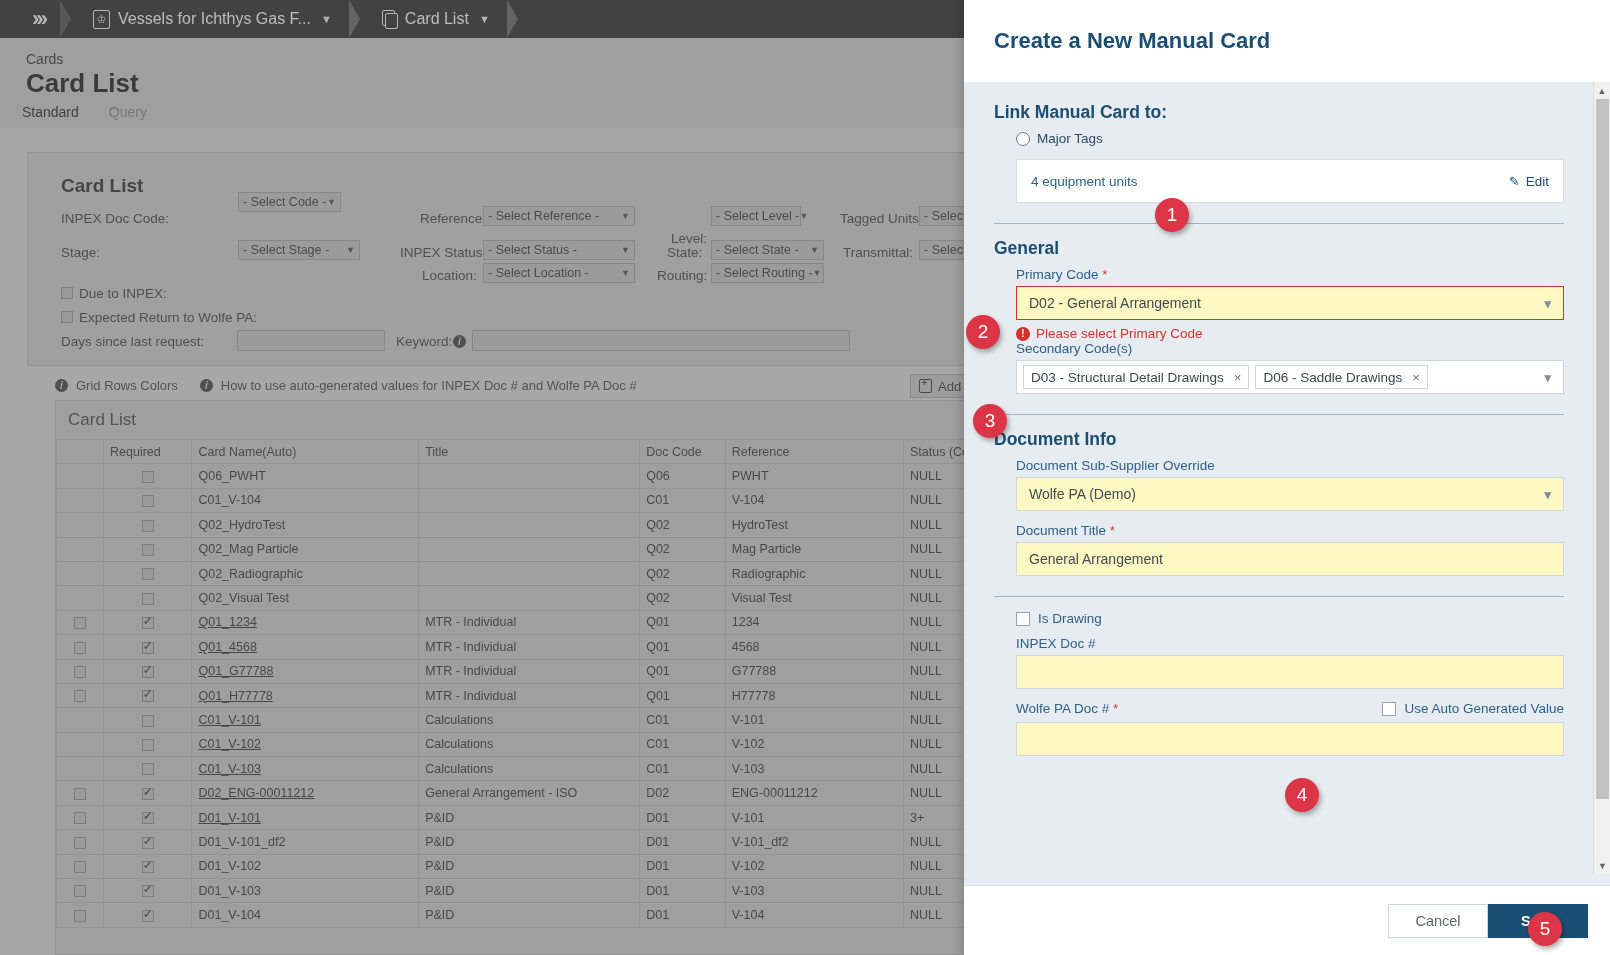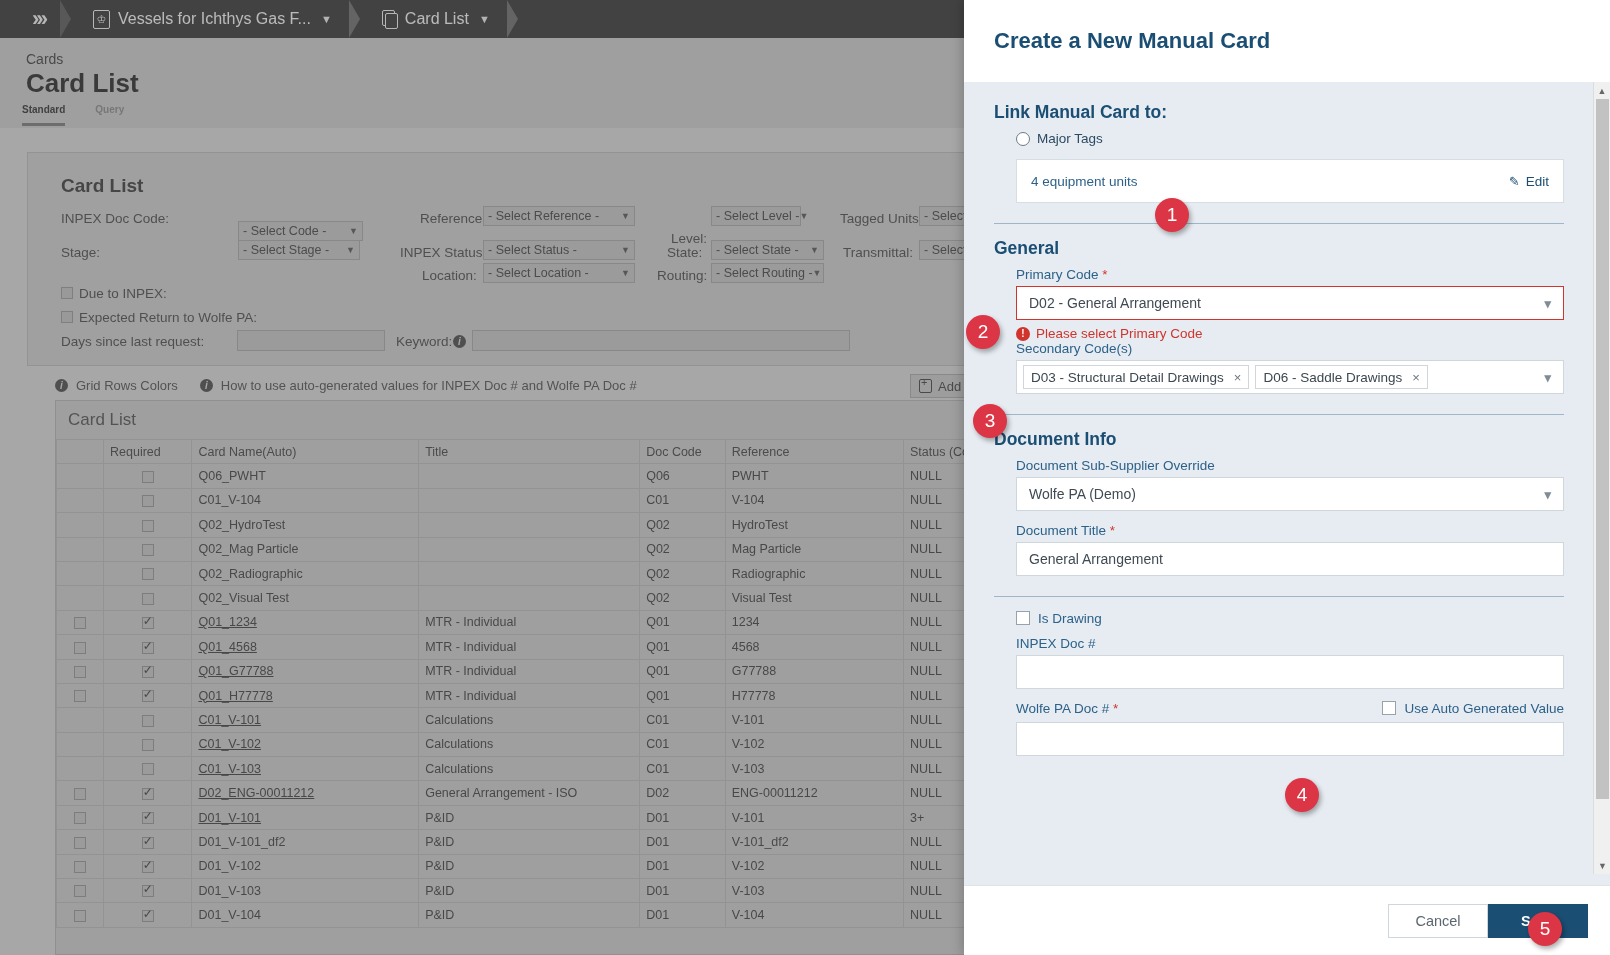--- a/index.html
+++ b/index.html
@@ -57,21 +57,21 @@
   .doc-icon::after { left: 3px; top: 3px; width: 11px; height: 14px; background: #1d4560; }
 
   
   #pagehead {
     position: absolute; top: 38px; left: 0; width: 1610px; height: 90px;
     background: #b9bcbf;
   }
   #eyebrow { position: absolute; left: 26px; top: 13px; font-size: 14px; color: #3a4a57; }
   #pagetitle { position: absolute; left: 26px; top: 30px; font-size: 26px; color: #243746; font-weight: bold; }
   .tabrow { position: absolute; left: 22px; top: 66px; display: flex; gap: 30px; }
-  .tab { font-size: 10px; color: #7c8791; padding-bottom: 8px; font-weight: bold; }
+  .tab { font-size: 14px; color: #7c8791; padding-bottom: 8px; }
   .tab.active { color: #2c3e50; border-bottom: 3px solid #5b7e98; }
 
   #contentbg {
     position: absolute; top: 128px; left: 0; width: 1610px; height: 827px;
     background: #c4c6c8;
   }
 
   
   #filtercard {
     position: absolute; left: 27px; top: 152px; width: 1360px; height: 214px;
@@ -170,21 +170,21 @@
   .eqbox {
     margin: 13px 0 0 22px; background: #fff; border: 1px solid #d6dde3;
     height: 44px; display: flex; align-items: center; padding: 0 14px;
     font-size: 13.5px; color: #2d6189;
   }
   .editlink { margin-left: auto; display: flex; align-items: center; gap: 6px; color: #1b4e73; font-size: 13.5px; }
   .pencil { font-size: 13px; }
   hr.div { border: none; border-top: 1px solid #9fb6c8; margin: 20px 0 14px 0; }
 
   .input, .select {
-    width: 100%; height: 34px; background: #ffffff; border: 1px solid #cfd6dc;
+    width: 100%; height: 34px; background: #fef9c3; border: 1px solid #cfd6dc;
     display: flex; align-items: center; padding: 0 12px;
     font-size: 14px; color: #404a52; position: relative;
   }
   .select .caret {
     position: absolute; right: 12px; font-size: 13px; color: #7f8c98; font-weight: bold;
   }
   .input.err, .select.err { border: 1.6px solid #d0342c; }
   .errmsg { display: flex; align-items: center; gap: 6px; font-size: 13.5px; color: #d0342c; margin-top: 6px; }
   .errbadge {
     width: 14px; height: 14px; border-radius: 50%; background: #d0342c; color: #fff;
@@ -199,21 +199,21 @@
     border: 1px solid #cfd6dc; background: #fff; height: 24px;
     padding: 0 7px; font-size: 13.5px; color: #3c474f;
   }
   .chip .x { color: #6b767f; font-size: 13px; }
   .indent { margin-left: 22px; }
   .fieldgroup { margin-left: 22px; margin-top: 12px; }
   .chk {
     width: 14px; height: 14px; border: 1.6px solid #96a3ad; background: #fff;
     display: inline-block;
   }
-  .chkrow { display: flex; align-items: flex-start; gap: 8px; font-size: 13.5px; color: #2d6189; }
+  .chkrow { display: flex; align-items: flex-end; gap: 8px; font-size: 13.5px; color: #2d6189; }
 
   
   .badge {
     position: absolute; width: 34px; height: 34px; border-radius: 50%;
     background: #dc3545; color: #fff; font-size: 19px;
     display: flex; align-items: center; justify-content: center;
     box-shadow: 2px 3px 5px rgba(0,0,0,0.32); z-index: 60;
   }
 
   
@@ -261,21 +261,21 @@
         <div class="tab">Query</div>
       </div>
     </div>
 
     <div id="contentbg" class="dim"></div>
 
     <div id="filtercard" class="dim">
       <h2>Card List</h2>
 
       <span class="flabel" style="left:33px;  top:58px;">INPEX Doc Code:</span>
-      <div class="fsel" style="left:210px; top:68px; width:125px;">
+      <div class="fsel" style="left:210px; top:39px; width:103px;">
         <span>- Select Code -</span>
           <span class="car">▼</span>
       </div>
 
       <span class="flabel" style="left:33px;  top:92px;">Stage:</span>
       <div class="fsel" style="left:210px; top:87px; width:122px;">
         <span>- Select Stage -</span>
           <span class="car">▼</span>
       </div>
 

